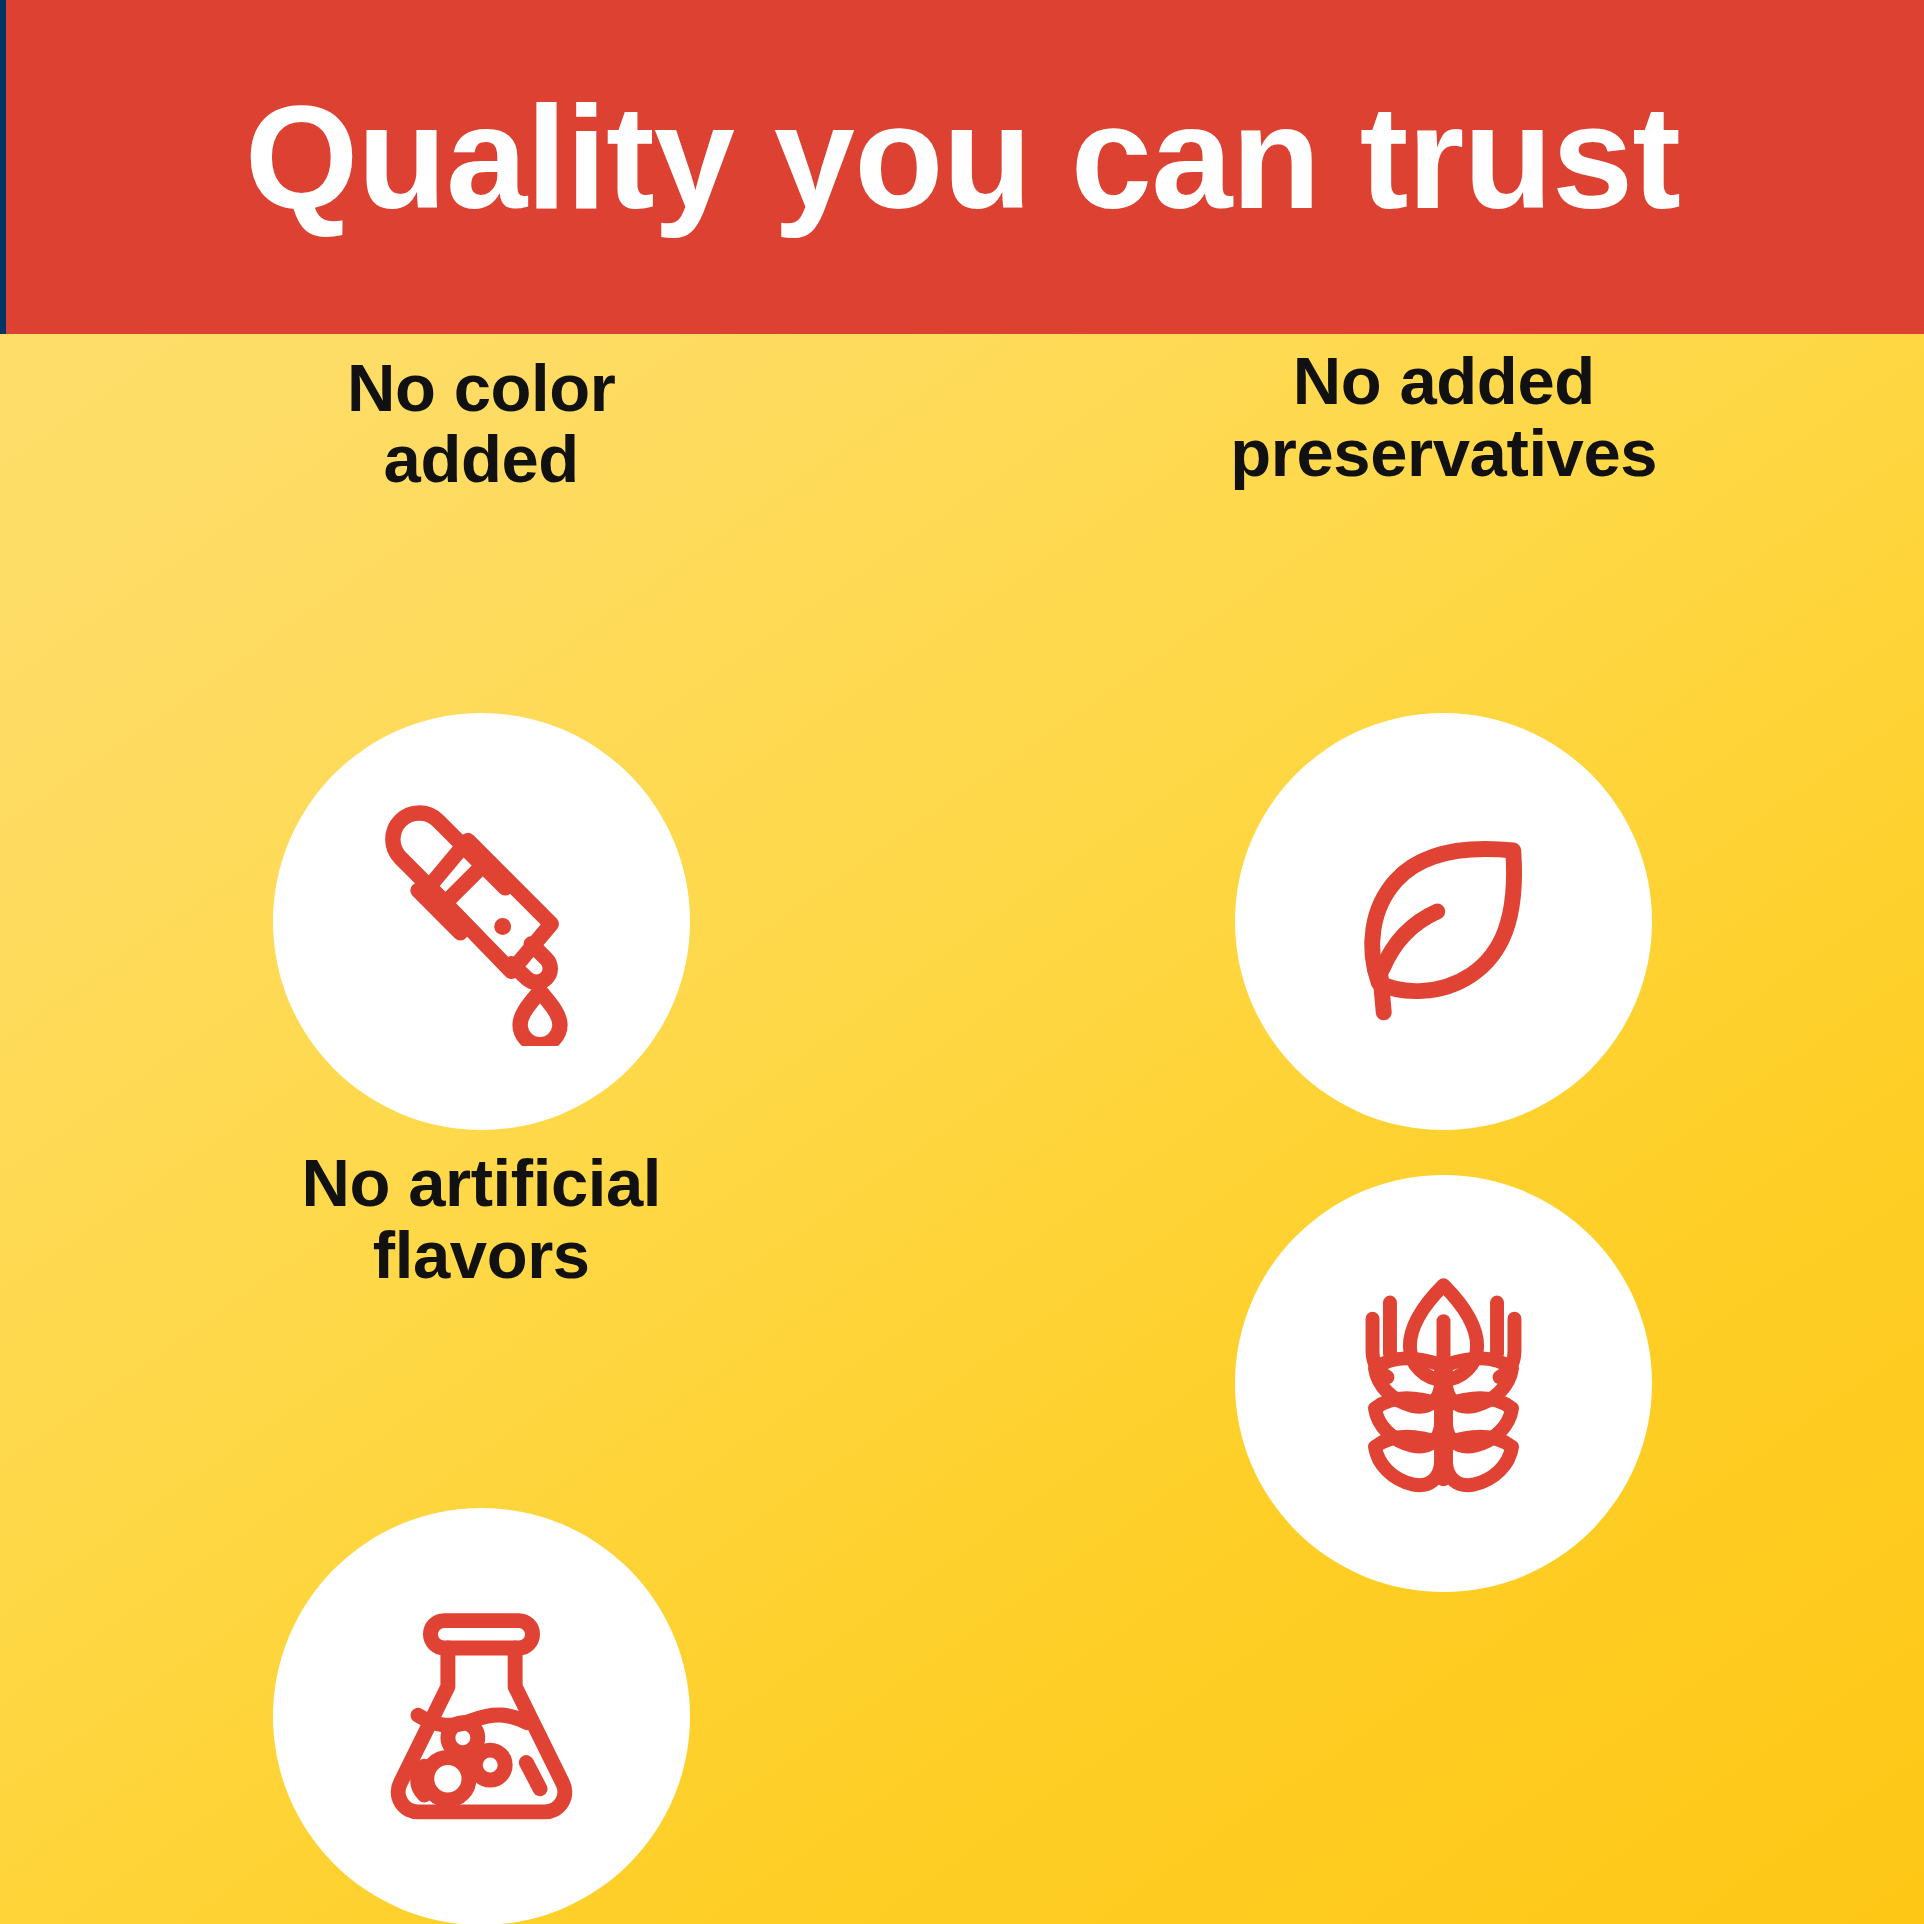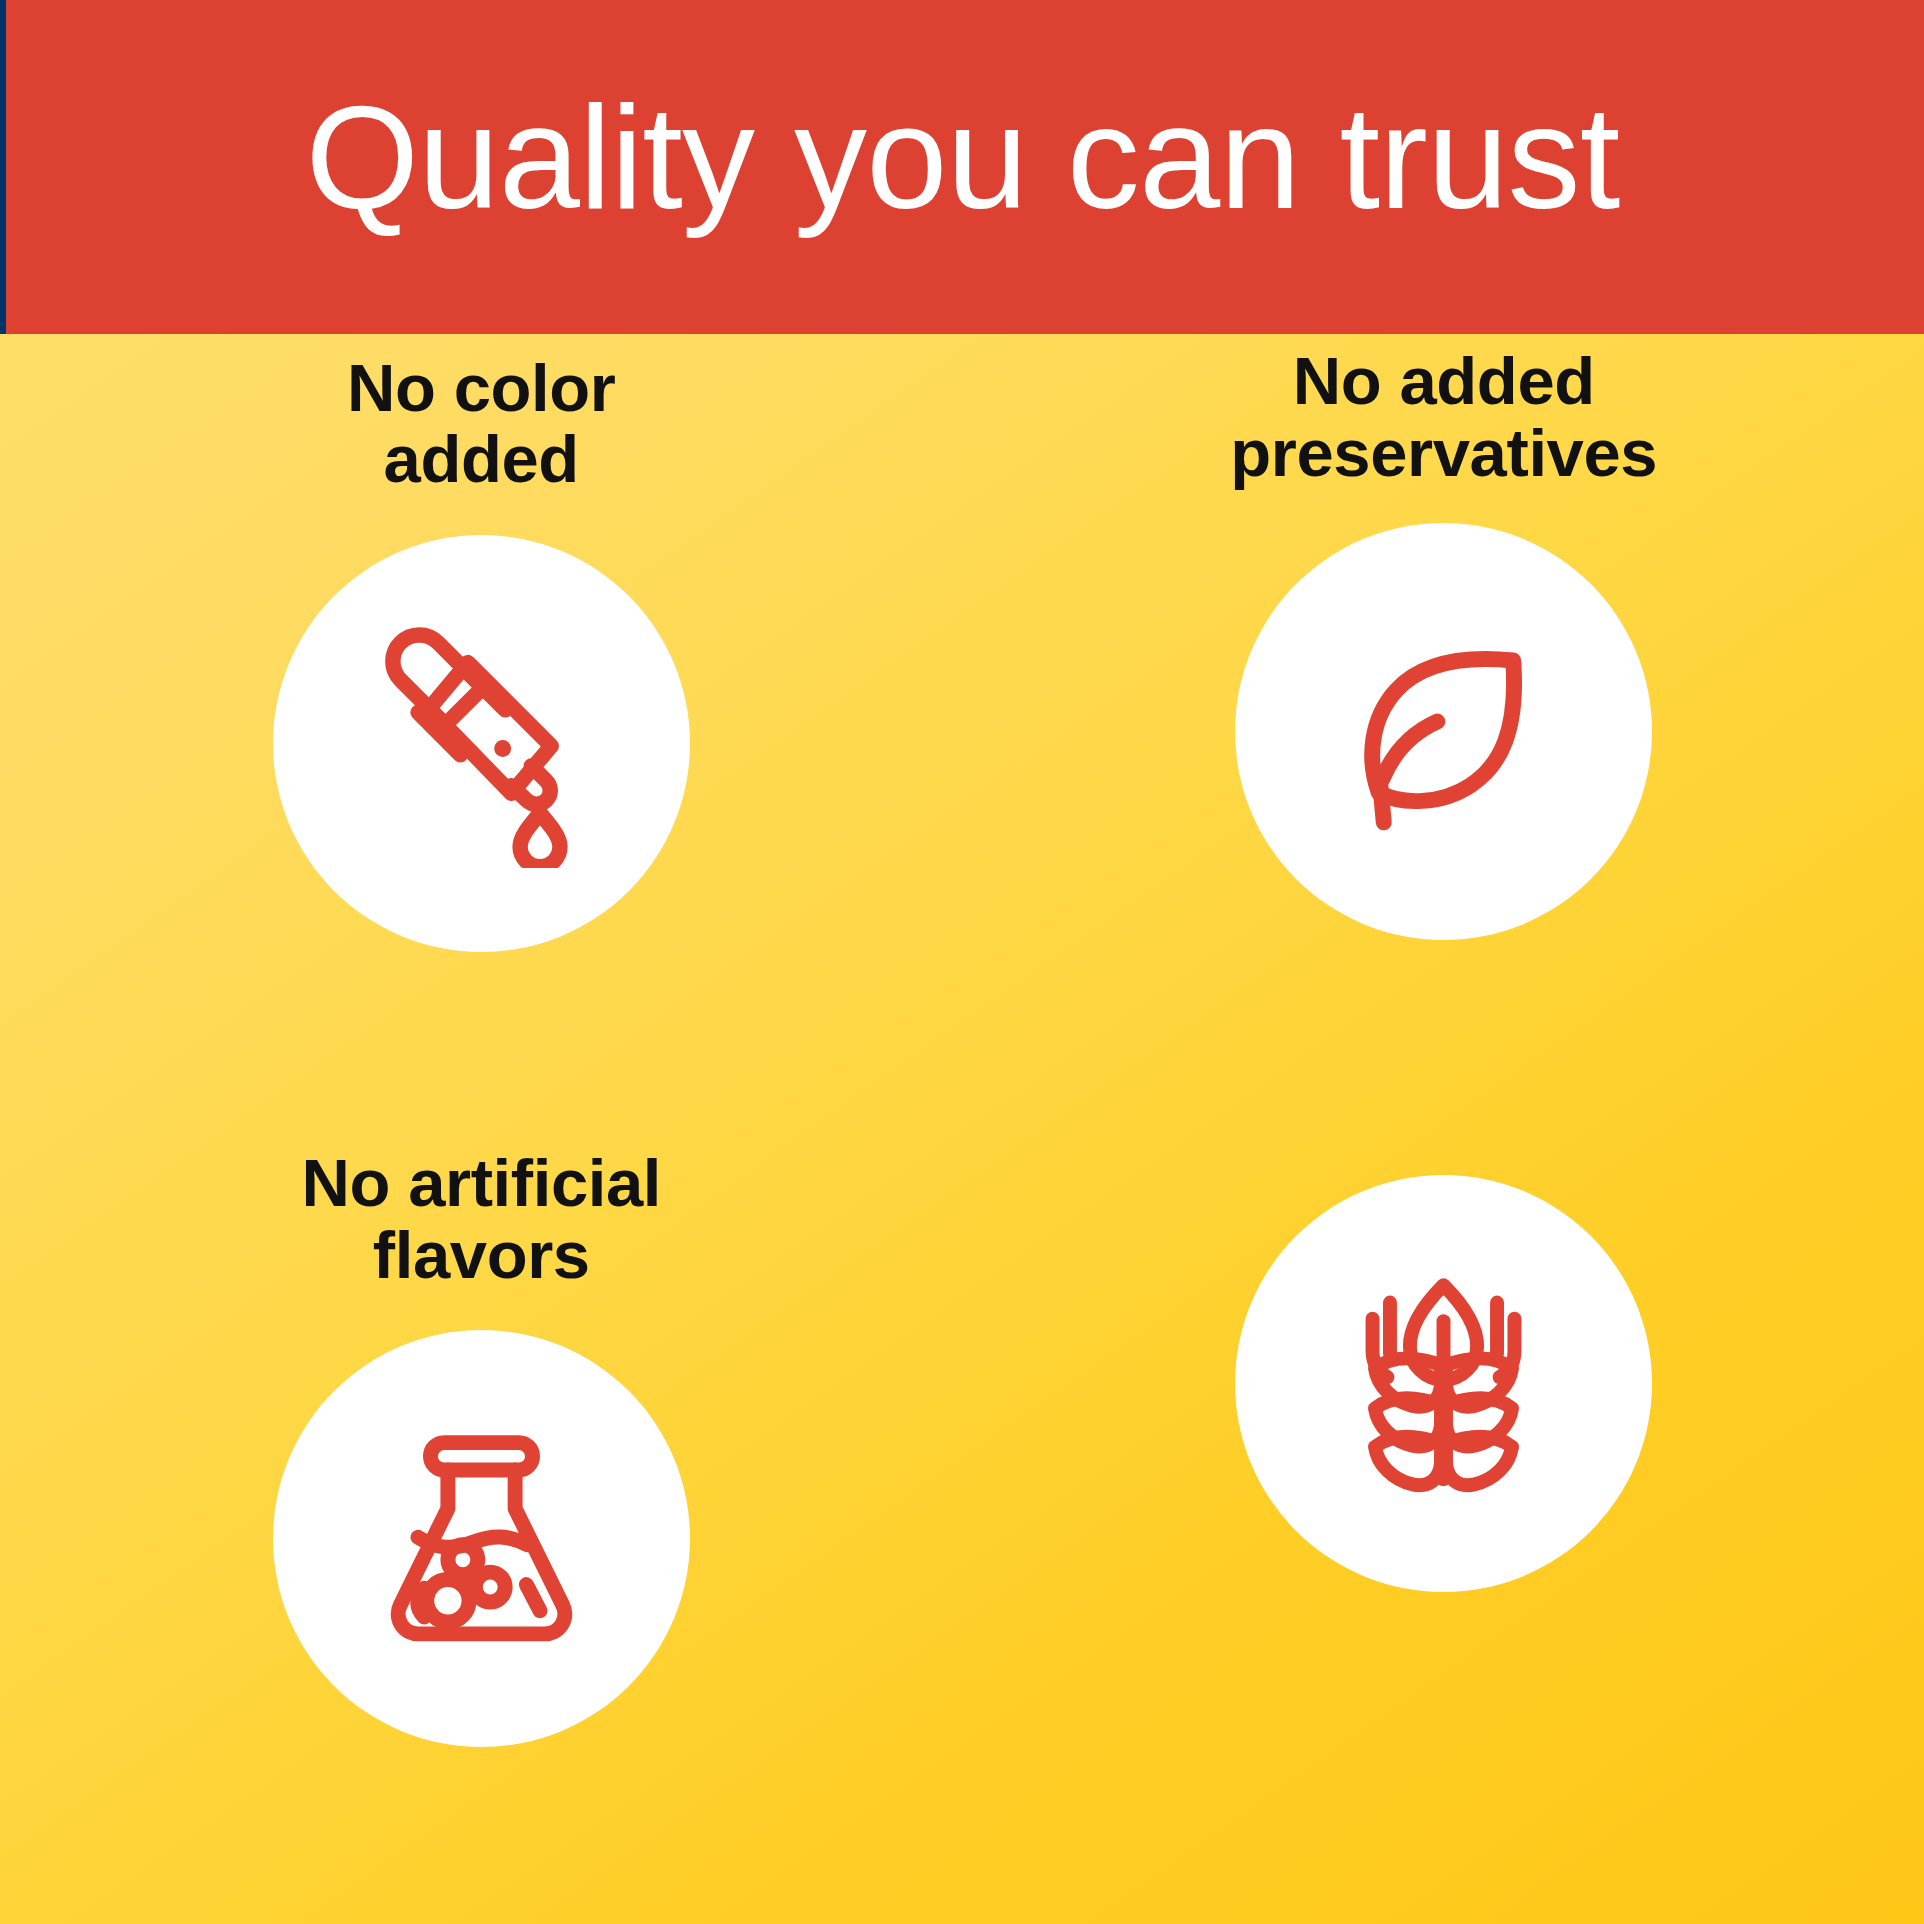--- a/index.html
+++ b/index.html
@@ -49,21 +49,21 @@
     position: absolute;
     left: 0;
     top: 0;
     width: 1925px;
     height: 334px;
     display: flex;
     align-items: center;
     justify-content: center;
     color: #ffffff;
     font-size: 146px;
-    font-weight: 400;
+    font-weight: 700;
     letter-spacing: -0.8px;
     line-height: 1;
     white-space: nowrap;
     padding-bottom: 17.6px;
     box-sizing: border-box;
   }
 
   
   #claims {
     position: absolute;
@@ -73,21 +73,21 @@
     height: 1591px;
     display: grid;
     grid-template-columns: 1fr 1fr;
     grid-template-rows: 1fr 1fr;
   }
   .claim {
     position: relative;
     display: flex;
     flex-direction: column;
     align-items: center;
-    justify-content: flex-start;
+    justify-content: space-between;
     padding-top: 17.6px;
   }
   .claim-label {
     color: #111111;
     font-size: 67px;
     font-weight: 700;
     line-height: 1.07;
     text-align: center;
     white-space: pre-line;
     letter-spacing: -0.4px;

